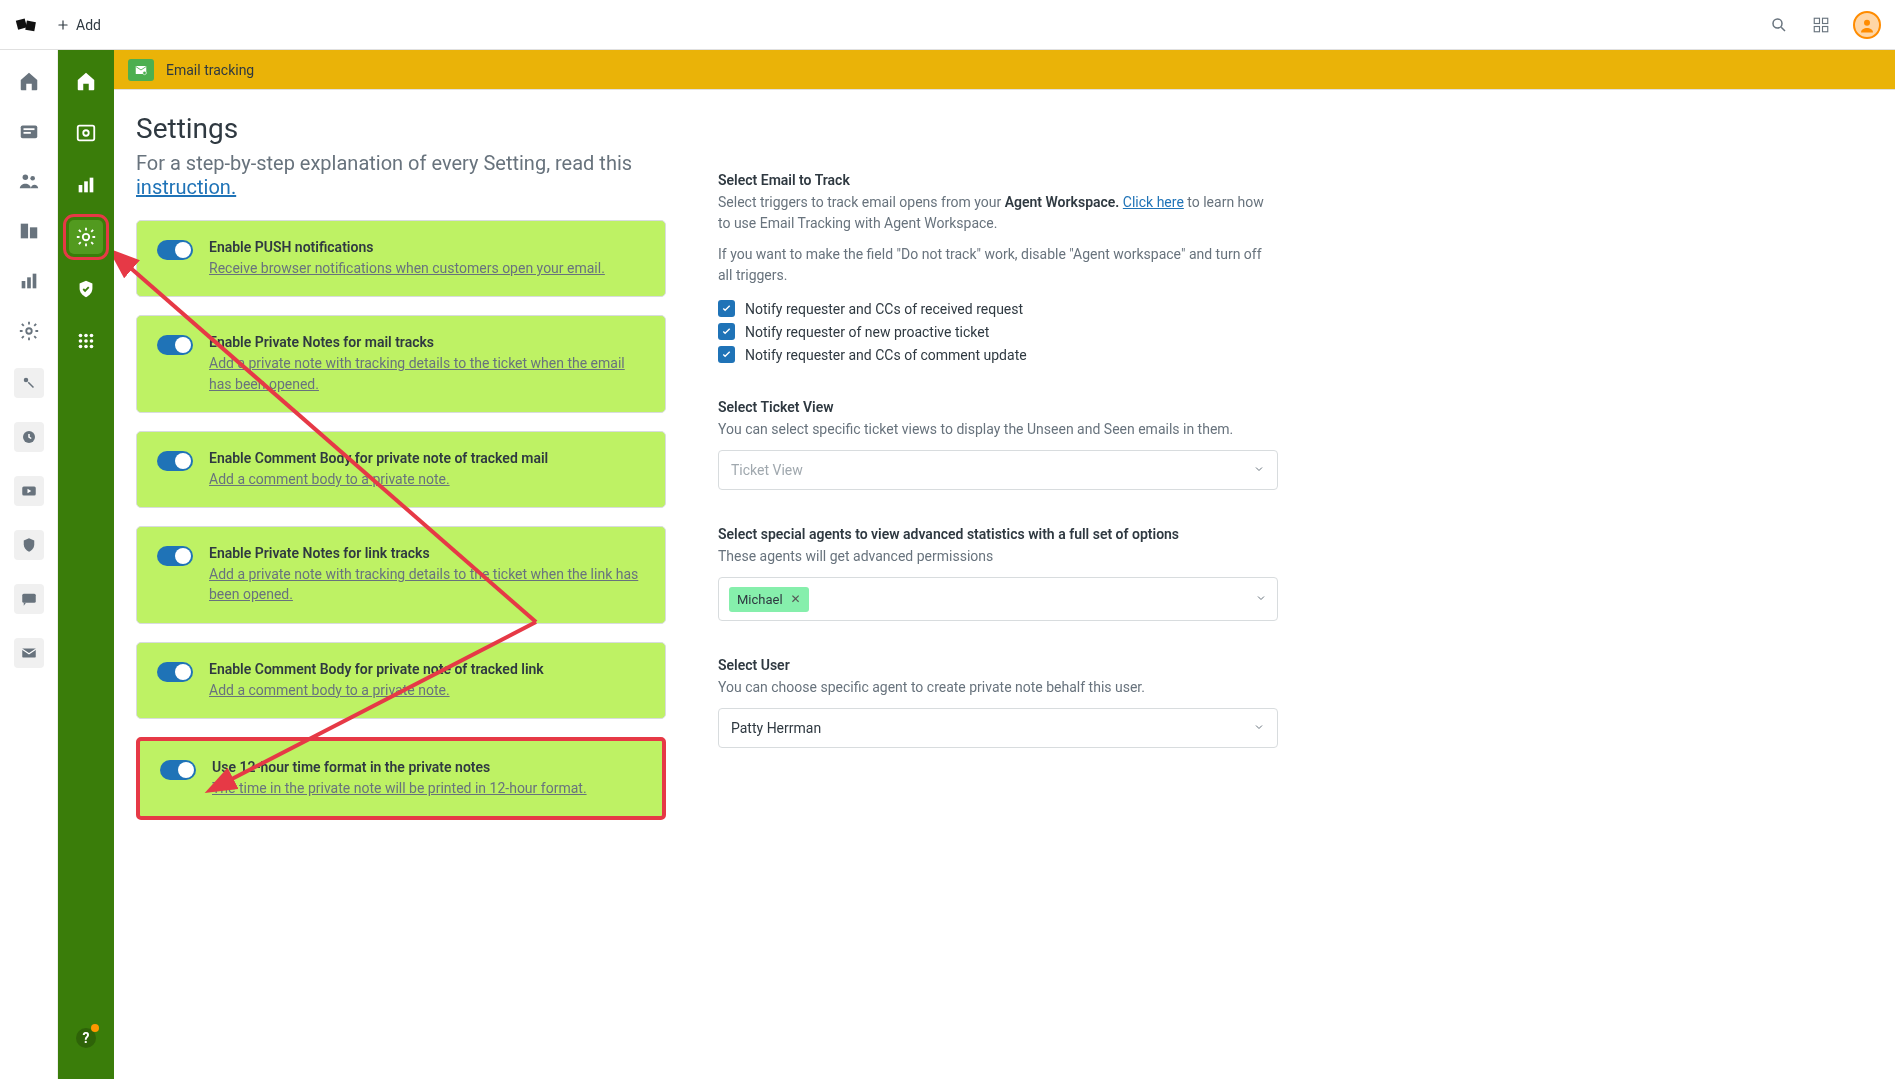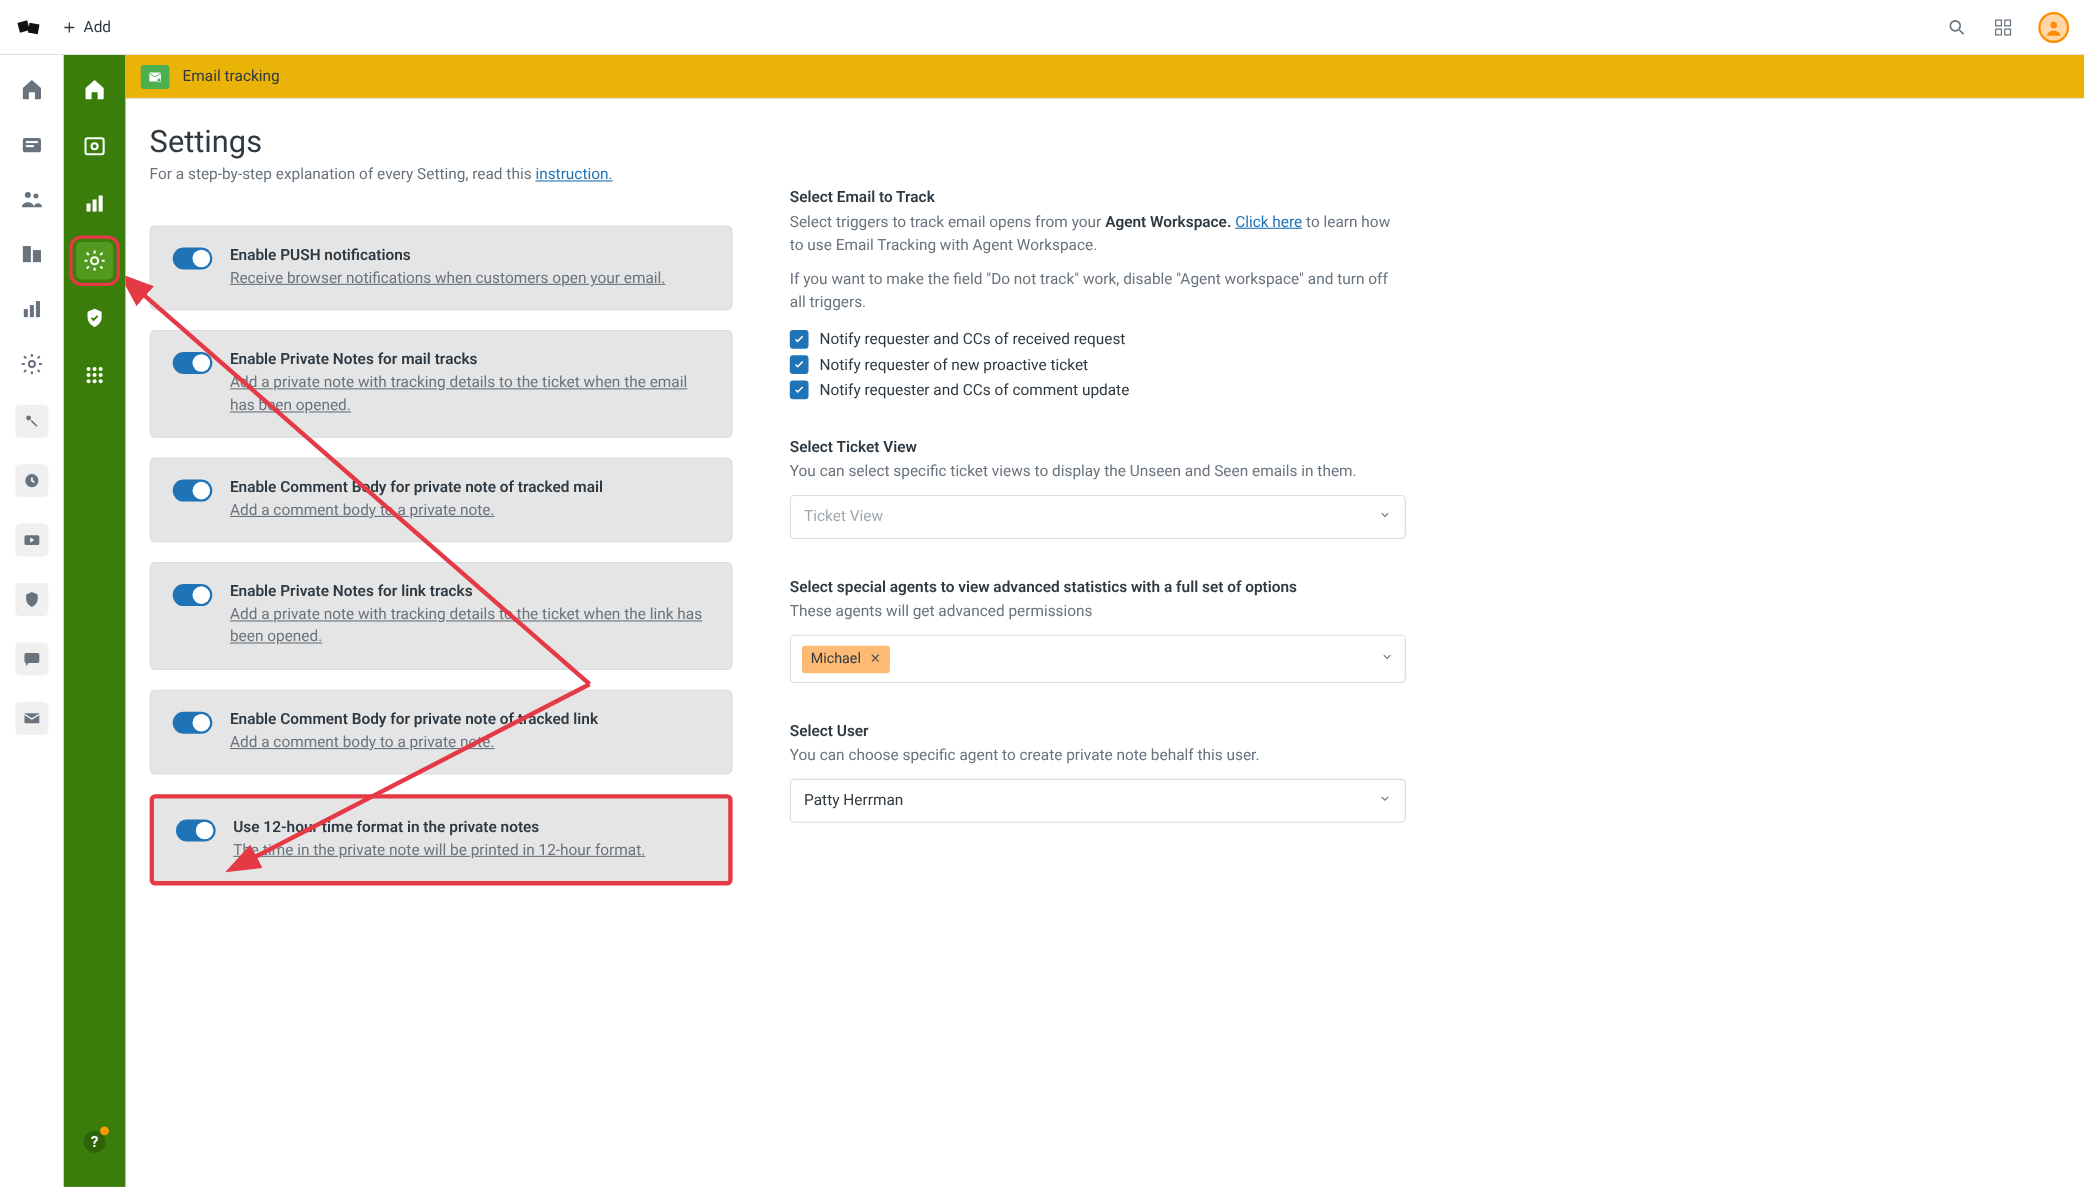--- a/index.html
+++ b/index.html
@@ -34,24 +34,24 @@
 .main { flex: 1; display: flex; flex-direction: column; overflow: auto; }
 .app-header { height: 40px; background: #eab308; border-bottom: 1px solid #e0e0e0; display: flex; align-items: center; padding: 0 14px; gap: 12px; }
 .app-header-icon { width: 26px; height: 22px; background: #4caf50; border-radius: 3px; display: flex; align-items: center; justify-content: center; color: #fff; }
 .app-header-title { font-size: 14px; color: #2f3941; }
 
 .content { padding: 22px 22px 40px 22px; display: flex; gap: 52px; position: relative; }
 .col-left { width: 530px; }
 .col-right { flex: 1; max-width: 560px; }
 
 .page-title { font-size: 28px; font-weight: 400; margin-bottom: 6px; }
-.page-subtitle { font-size: 14px; color: #68737d; margin-bottom: 38px; }
+.page-subtitle { font-size: 20px; color: #68737d; margin-bottom: 21px; }
 .page-subtitle a { color: #1f73b7; }
 
-.card { border: 1px solid #d8dcde; border-radius: 5px; padding: 18px 20px; margin-bottom: 18px; display: flex; gap: 16px; align-items: flex-start; background: #e5e5e5; }
+.card { border: 1px solid #d8dcde; border-radius: 5px; padding: 18px 20px; margin-bottom: 18px; display: flex; gap: 16px; align-items: flex-start; background: #bef264; }
 .card.highlighted { border: 4px solid #e63946; }
 .card-body { flex: 1; }
 .card-title { font-weight: 600; font-size: 14px; margin-bottom: 3px; }
 .card-desc { color: #68737d; font-size: 14px; line-height: 1.45; text-decoration: underline; }
 
 .toggle { width: 36px; height: 20px; background: #1f73b7; border-radius: 10px; position: relative; flex-shrink: 0; cursor: pointer; margin-top: 1px; }
 .toggle::after { content: ""; position: absolute; right: 2px; top: 2px; width: 16px; height: 16px; background: #fff; border-radius: 50%; }
 
 
 .section { margin-bottom: 36px; }
@@ -62,21 +62,21 @@
 
 .check-row { display: flex; align-items: center; gap: 10px; margin-bottom: 6px; }
 .checkbox { width: 17px; height: 17px; background: #1f73b7; border-radius: 3px; display: flex; align-items: center; justify-content: center; color: #fff; cursor: pointer; }
 .checkbox svg { width: 11px; height: 11px; }
 
 .select-box { border: 1px solid #d8dcde; border-radius: 4px; height: 40px; display: flex; align-items: center; padding: 16px 12px; cursor: pointer; justify-content: space-between; }
 .select-box .placeholder { color: #a0a8ae; }
 .chevron { color: #68737d; }
 
 .tag-box { border: 1px solid #d8dcde; border-radius: 4px; min-height: 44px; display: flex; align-items: center; padding: 6px 10px; justify-content: space-between; cursor: pointer; }
-.chip { background: #fdba74; border-radius: 3px; padding: 5px 8px; display: inline-flex; align-items: center; gap: 8px; font-size: 13px; }
+.chip { background: #86efac; border-radius: 3px; padding: 5px 8px; display: inline-flex; align-items: center; gap: 8px; font-size: 13px; }
 .chip-x { cursor: pointer; color: #555; font-size: 12px; }
 
 
 .arrow-svg { position: absolute; pointer-events: none; }
 </style>
 </head>
 <body>
 
 <div class="topbar">
   <div class="topbar-left">

